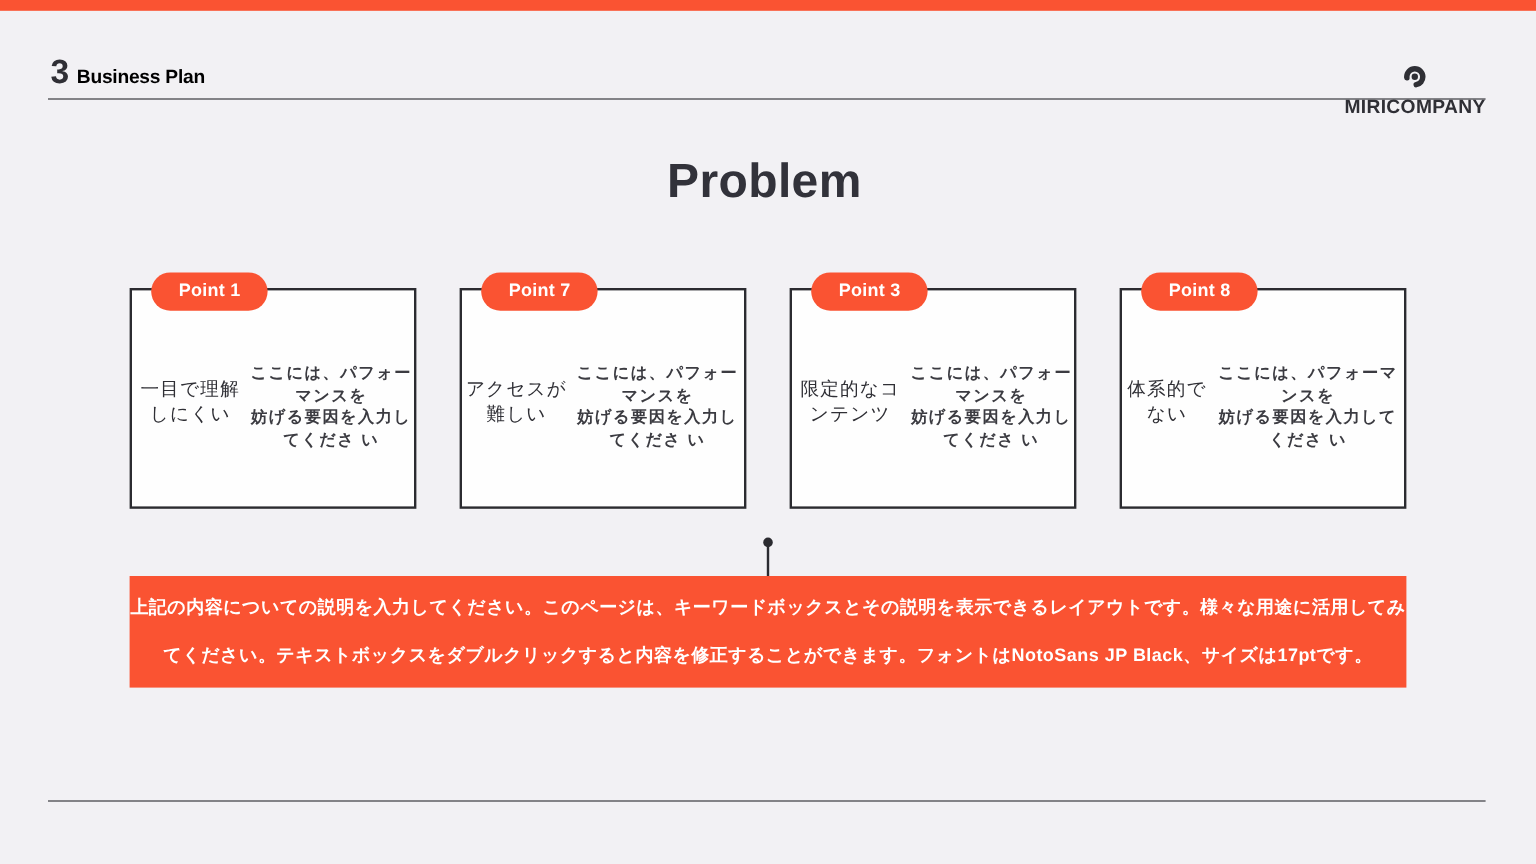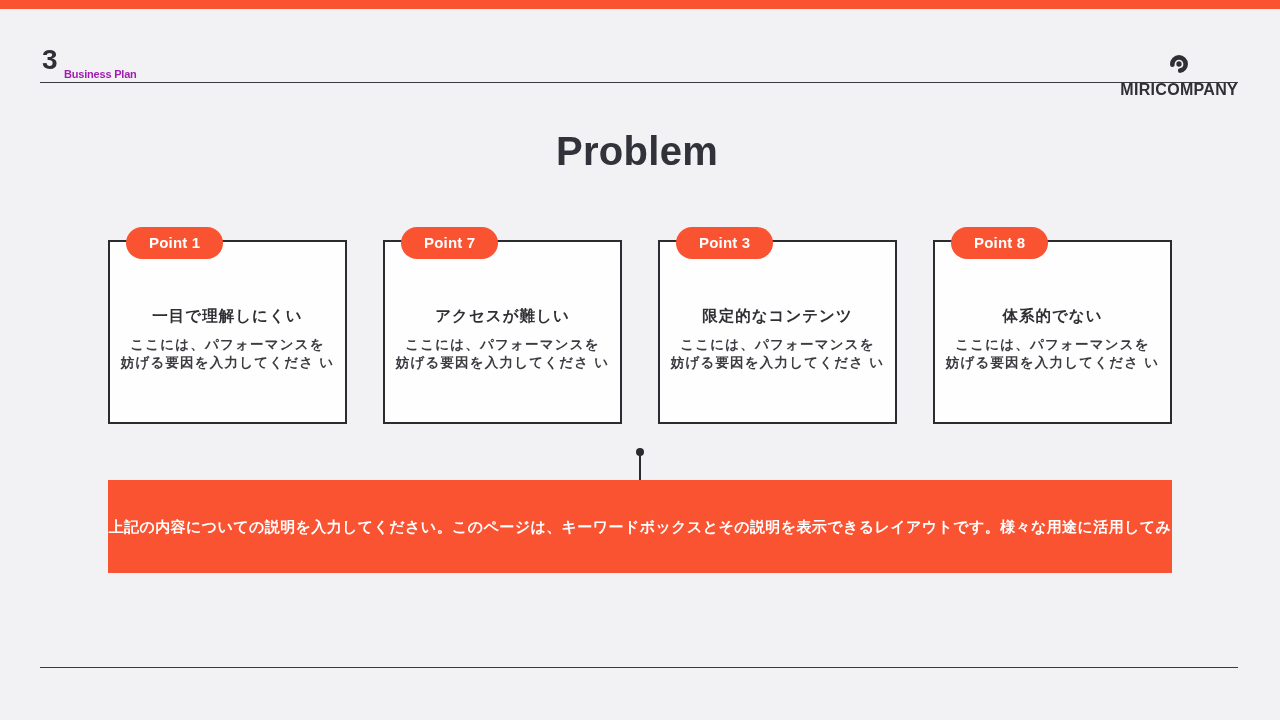--- a/index.html
+++ b/index.html
@@ -26,25 +26,24 @@
     position: absolute;
     left: 42px; top: 44px;
     font-size: 28px;
     font-weight: 700;
     color: #2f2f35;
     letter-spacing: 0;
   }
   .header-label {
     position: absolute;
     left: 64px; top: 56px;
-    font-size: 11px;
-    font-weight: 700;
-    color: #a21caf;
+    font-size: 16px;
+    font-weight: 700;
+    color: #000000;
     letter-spacing: -0.2px;
-    margin-top: 12px;
   }
   .brand {
     position: absolute;
     right: 42px; top: 54px;
     display: flex;
     align-items: center;
     gap: 7px;
     flex-direction: column;
   }
   .brand-text {
@@ -81,45 +80,44 @@
     width: 1064px; height: 184px;
     display: flex;
     gap: 36px;
   }
   .card {
     position: relative;
     flex: 1 1 0;
     background: #fefefe;
     border: 2.5px solid #2b2b30;
     display: flex;
-    flex-direction: column;
     align-items: center;
     justify-content: center;
     padding-top: 14px;
   }
   .badge {
     position: absolute;
     top: -15px; left: 16px;
     height: 32px;
     padding: 0 23px;
     background: #fa5332;
     border-radius: 17px;
     color: #ffffff;
     font-size: 15px;
     font-weight: 700;
     line-height: 32px;
     letter-spacing: 0.2px;
   }
   .card-heading {
     font-size: 15.5px;
-    font-weight: 700;
+    font-weight: 400;
     color: #2f2f35;
     letter-spacing: 1px;
     margin-bottom: 9px;
-    text-align: right;
+    text-align: center;
   }
   .card-body {
     font-size: 13.5px;
     font-weight: 700;
     color: #3b3b41;
     letter-spacing: 1.2px;
     line-height: 18.5px;
     text-align: center;
   }
   
@@ -220,17 +218,18 @@
       </div>
     </div>
 
   </div>
 
   <div class="connector-dot"></div>
   <div class="connector-line"></div>
 
   <div class="banner">
     <div class="banner-line">上記の内容についての説明を入力してください。このページは、キーワードボックスとその説明を表示できるレイアウトです。様々な用途に活用してみ</div>
+    <div class="banner-line">てください。テキストボックスをダブルクリックすると内容を修正することができます。フォントはNotoSans JP Black、サイズは17ptです。</div>
   </div>
 
   <div class="hairline bottom"></div>
 
 </div>
 
 </body></html>

